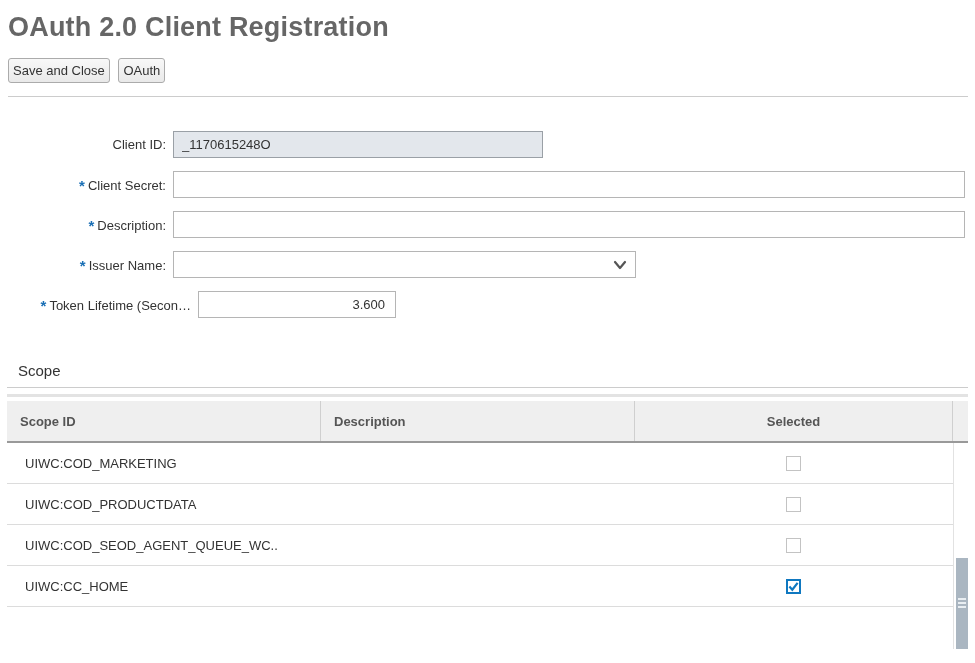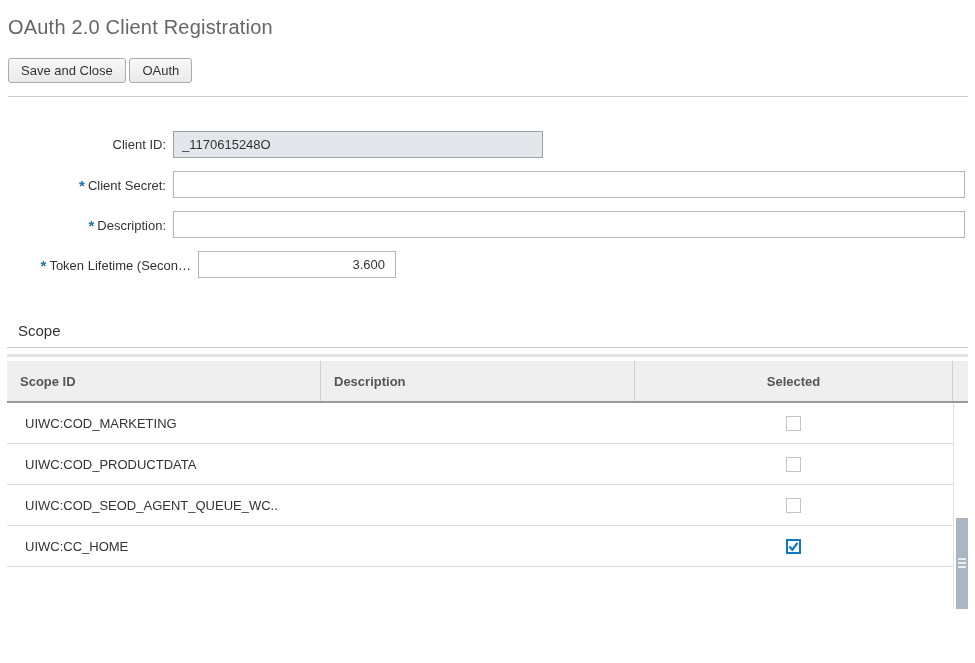--- a/index.html
+++ b/index.html
@@ -7,33 +7,34 @@
   body {
     font-family: "Liberation Sans", "DejaVu Sans", sans-serif;
     color: #333;
     font-size: 13px;
   }
   .page { padding-left: 8px; padding-right: 0; }
 
   
   .page-title {
     margin-top: 12px;
-    font-size: 20px;
-    font-weight: 400;
+    font-size: 27px;
+    font-weight: 700;
     color: #666;
     line-height: 30px;
     letter-spacing: 0.2px;
   }
 
   
   .toolbar { margin-top: 16px; height: 25px; }
   .btn {
     display: inline-block;
     height: 25px;
-    padding: 0 12px;
+    padding: 0 4px;
+    margin-right: 5px;
     font-family: inherit;
     font-size: 13px;
     color: #333;
     background: linear-gradient(#f8f8f8, #e9e9e9);
     border: 1px solid #ababab;
     border-radius: 3px;
     cursor: pointer;
     line-height: 23px;
   }
   .hr1 {
@@ -194,20 +195,29 @@
     <div class="form-row">
       <div class="form-label"><span class="req">*</span><span>Client Secret:</span></div>
       <input class="txt-input full" value="" style="">
     </div>
 
     <div class="form-row">
       <div class="form-label"><span class="req">*</span><span>Description:</span></div>
       <input class="txt-input full" value="" style="">
     </div>
 
+    <div class="form-row">
+      <div class="form-label"><span class="req">*</span><span>Issuer Name:</span></div>
+      <div class="select-box">
+        <span></span>
+        <svg class="chev" viewBox="0 0 14 12">
+          <polyline points="2,3 7,9 12,3" fill="none" stroke="currentColor" stroke-width="2.2" stroke-linecap="round" stroke-linejoin="round"></polyline>
+        </svg>
+      </div>
+    </div>
 
     <div class="form-row token">
       <div class="form-label"><span class="req">*</span><span>Token Lifetime (Secon…</span></div>
       <input class="txt-input num" value="3.600" style="">
     </div>
 
   </div>
 
   <div class="scope-heading">Scope</div>
   <hr class="hr2">

